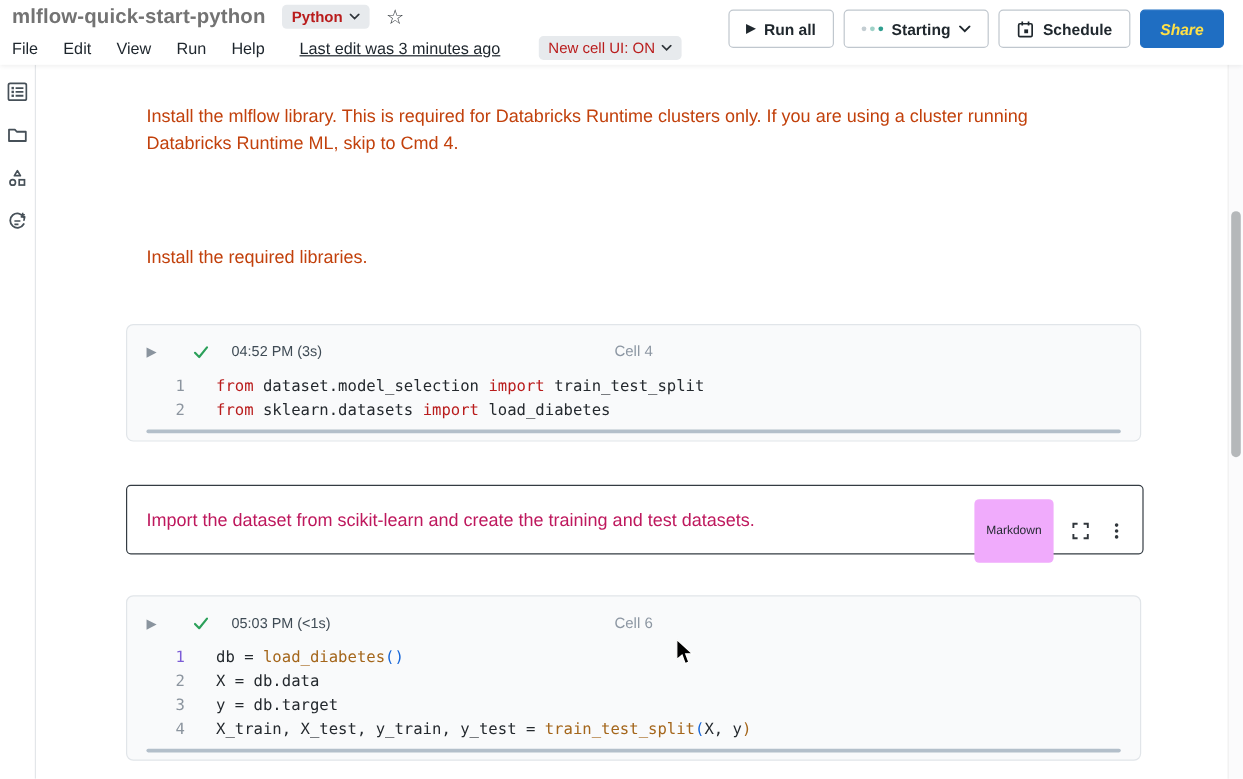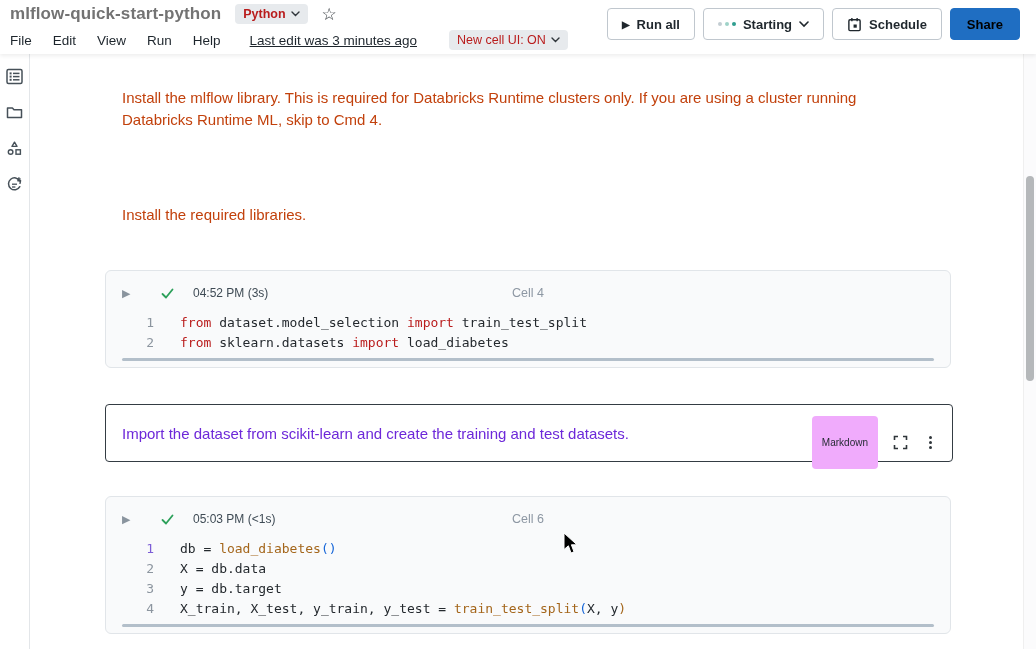--- a/index.html
+++ b/index.html
@@ -18,21 +18,21 @@
   .menu-row { display:flex; align-items:center; height:24px; padding-left:10px; font-size:13.5px; color:#1d252c; }
   .menu-item { margin-right:21px; cursor:default; }
   .last-edit { margin-left:8px; text-decoration:underline; color:#1d252c; }
   .newcell-pill { margin-left:32px; }
   .chev { display:inline-block; }
 
   .actions { position:absolute; right:16px; top:8px; display:flex; gap:8px; align-items:center; }
   .btn { height:32px; display:inline-flex; align-items:center; gap:7px; padding:0 14px;
          border:1px solid #c0c7ce; border-radius:4px; background:#fff; font-size:13px; font-weight:600;
          color:#1f272d; font-family:"Liberation Sans",sans-serif; cursor:pointer; white-space:nowrap; }
-  .btn-primary { background:#1f6ec2; border-color:#1f6ec2; color:#000000; padding:0 16px; }
+  .btn-primary { background:#1f6ec2; border-color:#1f6ec2; color:#fde047; padding:0 16px;font-style:italic; }
   .play-glyph { font-size:10px; color:#1f272d; }
   .dots { display:inline-flex; gap:3px; align-items:center; }
   .dots i { width:4px; height:4px; border-radius:50%; display:block; }
   .dots i:nth-child(1){ background:#c3cdd2; }
   .dots i:nth-child(2){ background:#9fd2c8; }
   .dots i:nth-child(3){ background:#2f9e8f; }
 
   
   .left-rail { position:absolute; top:54px; left:0; bottom:0; width:30px; background:#fff;
                border-right:1px solid #e3e6e9; display:flex; flex-direction:column; align-items:center;
@@ -61,21 +61,21 @@
   .ln.active { color:#7c5cd6; }
   .code { padding-left:26px; white-space:pre; color:#24292e; }
   .tk-kw { color:#b91c1c; }
   .tk-fn { color:#a4661b; }
   .tk-pr { color:#1565d8; }
   .tk-tx { color:#24292e; }
   .cell-divider { position:absolute; left:16px; right:16px; bottom:6px; height:3px; background:#b3bfca; border-radius:2px; }
 
   .md-cell { position:absolute; left:75px; top:350px; width:848px; height:58px; background:#fff;
              border:1.5px solid #343c43; border-radius:4px; display:flex; align-items:center; padding-left:16px; }
-  .md-cell-text { font-size:15px; color:#6d28d9; }
+  .md-cell-text { font-size:15px; color:#be185d; }
   .md-cell-tools { position:absolute; right:14px; top:11px; display:flex; align-items:center; gap:15px; }
   .md-badge { background:#f0abfc; border-radius:4px; font-size:10px; color:#1f272d; padding:21px 10px; cursor:pointer; }
   .tool-icon { width:15px; height:15px; color:#30363b; cursor:pointer; }
   .tool-icon svg { width:15px; height:15px; display:block; }
 
   
   .scroll-gutter { position:absolute; top:54px; right:0; bottom:0; width:13px; background:#fbfbfc; border-left:1px solid #efefef; }
   .scroll-thumb { position:absolute; top:176px; right:2px; width:8px; height:205px; background:#b5b8ba; border-radius:4px; }
 
   .mouse-cursor { position:absolute; left:563px; top:532px; width:16px; height:23px; z-index:20; pointer-events:none; }

